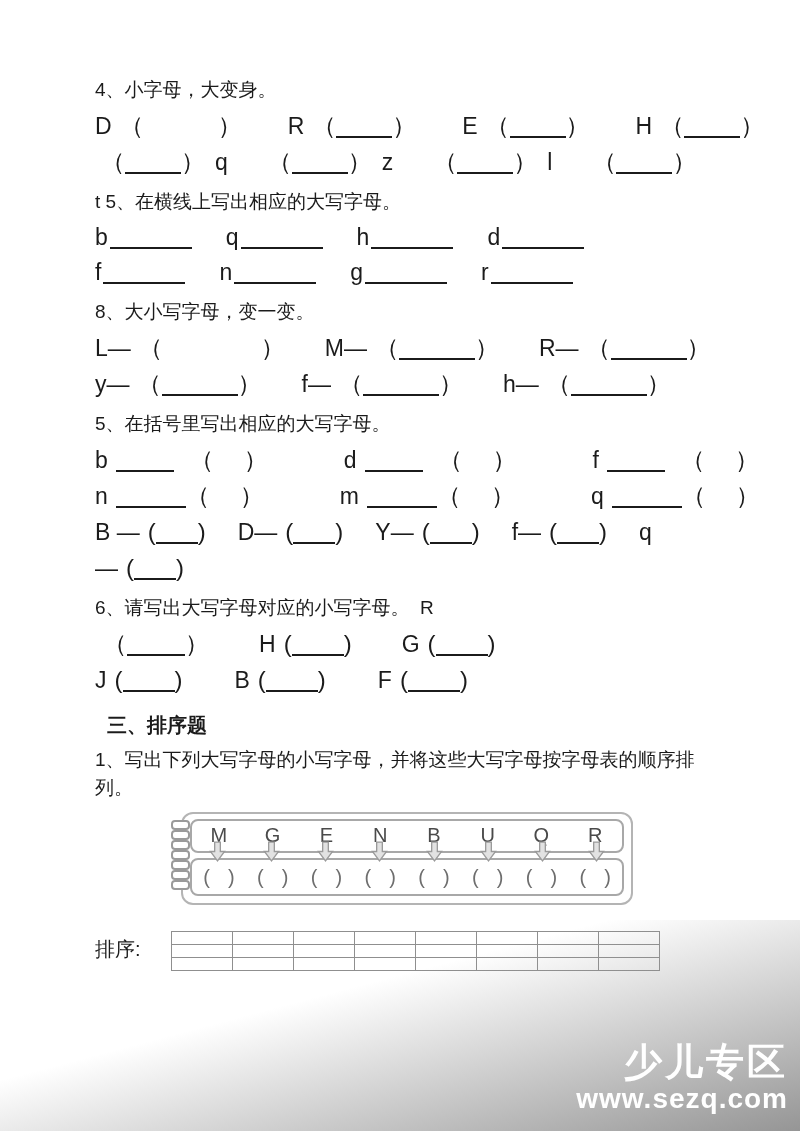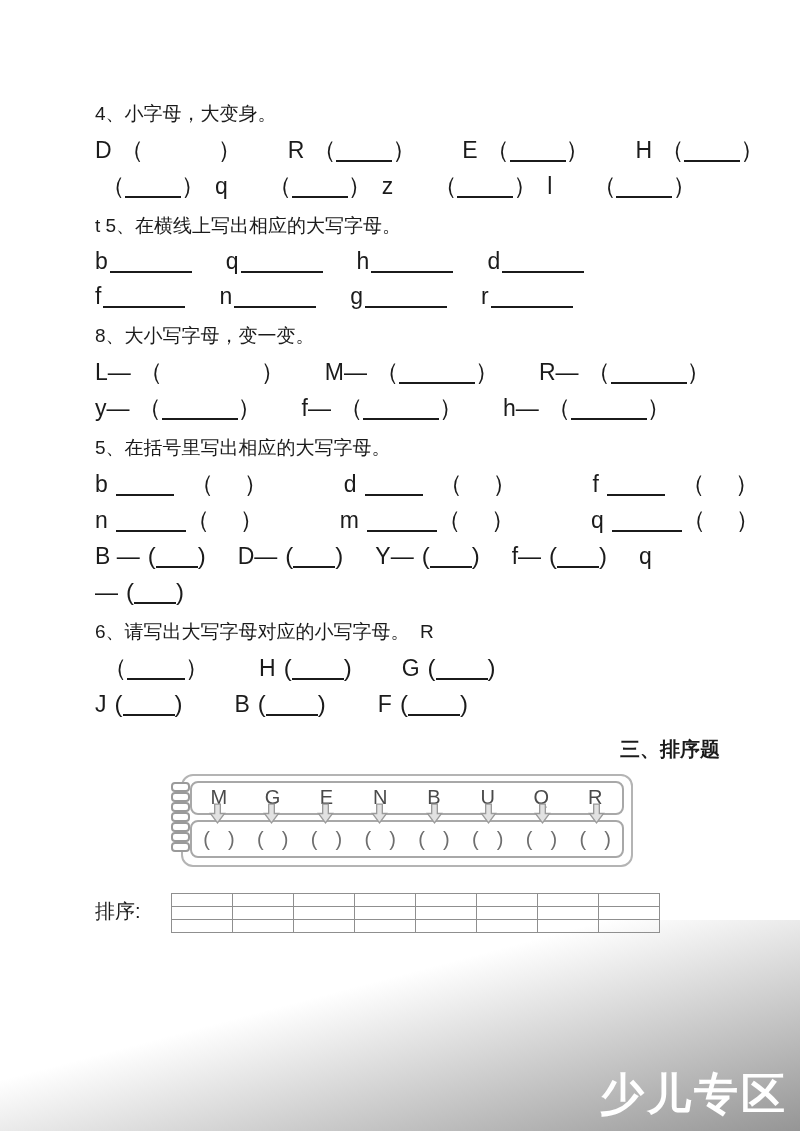--- a/index.html
+++ b/index.html
@@ -1,20 +1,20 @@
 <!DOCTYPE html>
 <html><head>
 <meta charset="utf-8">
 <style>
   html,body{margin:0;padding:0}
   body{width:800px;height:1131px;position:relative;background:#fff;overflow:hidden;
        font-family:"Liberation Sans","DejaVu Sans",sans-serif;color:#1b1b1b;}
-  .content{position:absolute;left:95px;top:92px;width:625px;}
+  .content{position:absolute;left:95px;top:68px;width:625px;}
   .sec-title{font-size:19px;line-height:30px;white-space:pre-wrap;margin:7px 0 3px;}
-  .h3{font-size:20px;font-weight:bold;margin:12px 0 6px;line-height:30px;text-align:right;}
+  .h3{font-size:20px;font-weight:bold;margin:12px 12px 6px;line-height:30px;}
   .instr{font-size:19px;line-height:28px;margin:6px 0 10px;}
   .ex-row{display:flex;align-items:baseline;font-size:23px;line-height:35px;}
   .ex-item{white-space:nowrap;}
   .pre{white-space:pre;margin-right:8px;}
   .post{white-space:pre;margin-left:10px;}
   .paren{font-size:24px;}
   .u1,.inner{display:inline-block;height:10px;transform:translateY(4px);}
   .u1{border-bottom:2px solid #1b1b1b;width:72px;}
   .lined{border-bottom:2px solid #1b1b1b;}
   .inner{width:56px;}
@@ -47,21 +47,21 @@
   .nb-arrows .nb-cell{display:flex;justify-content:center;align-items:flex-start;}
   
   .sort-row{display:flex;align-items:flex-start;margin-top:26px;}
   .sort-label{font-size:20px;width:76px;padding-top:5px;}
   table.sort{border-collapse:collapse;}
   table.sort td{width:60px;height:12px;border:1px solid #8f8f8f;padding:0;}
   
   .grad{position:absolute;left:0;top:920px;width:800px;height:211px;
         background:linear-gradient(to bottom right, rgba(150,150,150,0) 38%, rgba(146,146,146,0.97) 100%);}
   .wm{position:absolute;right:12px;bottom:16px;text-align:right;color:#fff;font-weight:bold;}
-  .wm-brand{font-size:44px;line-height:42px;letter-spacing:3px;}
+  .wm-brand{font-size:38px;line-height:42px;letter-spacing:3px;}
   .wm-url{font-size:28px;line-height:32px;letter-spacing:1px;}
 </style>
 </head>
 <body>
 
 <div class="content">
 
   <div class="sec-title">4、小字母，大变身。</div>
   <div class="ex-row s4r1">
       <span class="ex-item"><span class="pre">D</span><span class="paren">（</span><span class="inner"></span><span class="paren">）</span></span>
@@ -131,20 +131,21 @@
       <span class="ex-item"><span class="pre">H</span><span class="paren">(</span><span class="inner lined"></span><span class="paren">)</span></span>
       <span class="ex-item"><span class="pre">G</span><span class="paren">(</span><span class="inner lined"></span><span class="paren">)</span></span>
     </div>
   <div class="ex-row s9r2">
       <span class="ex-item"><span class="pre">J</span><span class="paren">(</span><span class="inner lined"></span><span class="paren">)</span></span>
       <span class="ex-item"><span class="pre">B</span><span class="paren">(</span><span class="inner lined"></span><span class="paren">)</span></span>
       <span class="ex-item"><span class="pre">F</span><span class="paren">(</span><span class="inner lined"></span><span class="paren">)</span></span>
     </div>
 
   <div class="h3">三、排序题</div>
+  <div class="instr">1、写出下列大写字母的小写字母，并将这些大写字母按字母表的顺序排列。</div>
 
   <div class="notebook">
     <div class="rings">
         <div class="ring"></div>
         <div class="ring"></div>
         <div class="ring"></div>
         <div class="ring"></div>
         <div class="ring"></div>
         <div class="ring"></div>
         <div class="ring"></div>
@@ -251,13 +252,14 @@
           </tr>
         </tbody>
       </table>
   </div>
 
 </div>
 
 <div class="grad"></div>
 <div class="wm">
   <div class="wm-brand">少儿专区</div>
+  <div class="wm-url">www.sezq.com</div>
 </div>
 
 </body></html>

